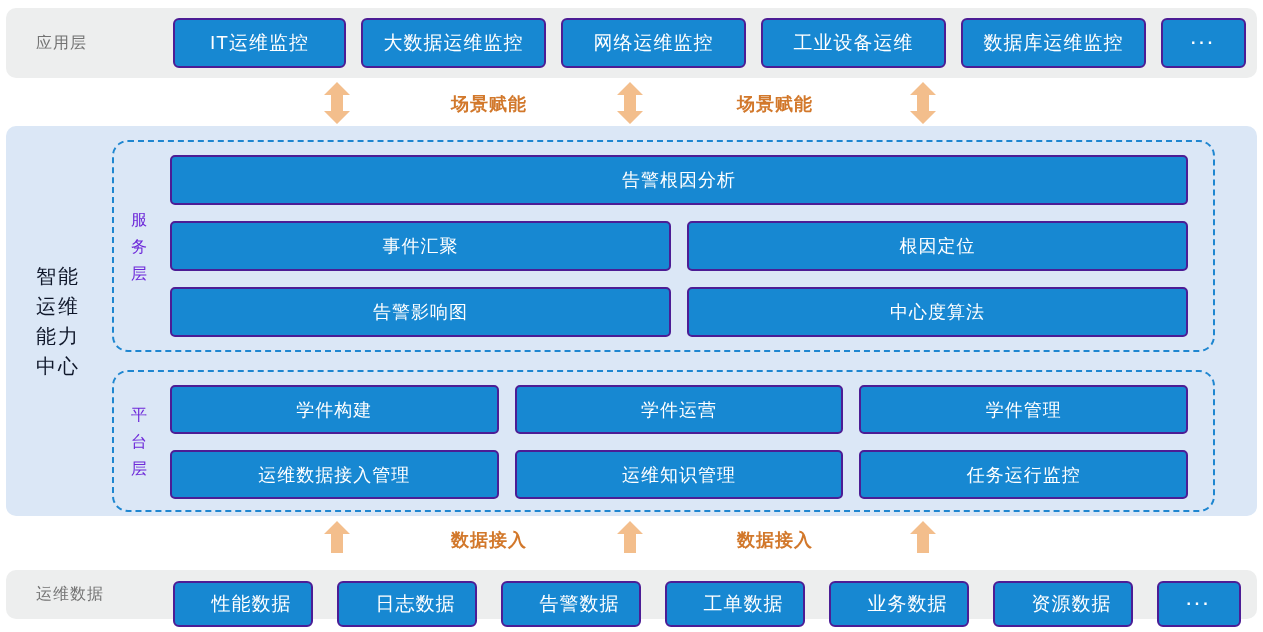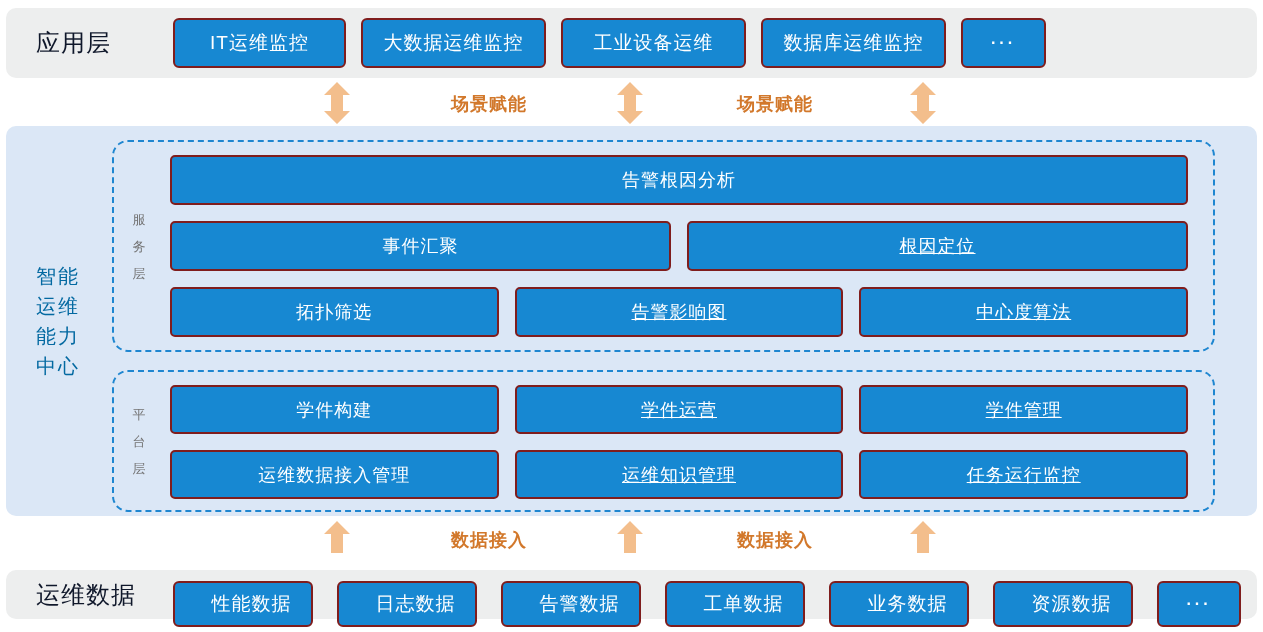--- a/index.html
+++ b/index.html
@@ -11,57 +11,57 @@
     overflow:hidden; color:#1f1f1f;
   }
 
   .band { position:absolute; left:6px; width:1251px; border-radius:10px; }
   .band-gray { background:#edeeee; }
   .band-blue { background:#dbe7f6; }
 
   .band-label {
     position:absolute; left:30px; top:0; height:100%;
     display:flex; align-items:center;
-    font-size:24px; color:#0f172a; letter-spacing:1px; white-space:nowrap;
+    font-size:16px; color:#737373; letter-spacing:1px; white-space:nowrap;
   }
 
   .box-row { position:absolute; display:flex; }
   .bluebox {
-    background:#1788d2; border:2px solid #7f1d1d; border-radius:6px;
+    background:#1788d2; border:2px solid #4c1d95; border-radius:6px;
     color:#ffffff; display:flex; align-items:center; justify-content:center;
     font-size:19px; letter-spacing:1px; white-space:nowrap;
   }
   .w173 { width:173px; } .w185 { width:185px; } .w85 { width:85px; }
   .w140 { width:140px;padding-left:17px; } .w84 { width:84px; }
   .dots { font-weight:bold; letter-spacing:3px; font-size:16px; }
 
   
   .center-label {
     position:absolute; left:30px; top:0; height:100%;
     display:flex; align-items:center;
   }
   .center-label-text {
     width:48px; font-size:20px; line-height:30px; letter-spacing:2px;
-    word-break:break-all; color:#0369a1;
+    word-break:break-all; color:#0f172a;
   }
 
   .dashed-box {
     position:absolute; left:106px; width:1103px;
     border:2px dashed #1e86d0; border-radius:16px;
   }
   .v-label {
     position:absolute; left:13px; top:50%; transform:translateY(-50%);
-    width:24px; font-size:13px; line-height:27px; text-align:center;
-    word-break:break-all; color:#737373;
+    width:24px; font-size:16px; line-height:27px; text-align:center;
+    word-break:break-all; color:#6d28d9;
   }
   .rows { position:absolute; left:56px; right:25px; top:13px; }
   .row { display:flex; height:50px; }
   .row + .row { margin-top:16px; }
   .row .bluebox { flex:1; border-radius:5px; font-size:18px; }
-  .row .bluebox + .bluebox { margin-left:16px;text-decoration:underline; }
+  .row .bluebox + .bluebox { margin-left:16px; }
   .row.h49 { height:49px;justify-content:center; }
 
   
   .varrow { position:absolute; width:26px; }
   .varrow svg { display:block; }
   .arrow-fill { fill:#f3be8c; }
   .orange-label {
     position:absolute; width:120px; text-align:center;
     font-size:18px; font-weight:bold; letter-spacing:1px;
     color:#d2782b; white-space:nowrap;
@@ -70,20 +70,21 @@
 </head>
 <body>
 
 <div id="canvas">
 
   <div class="band band-gray" style="top:8px;height:70px;">
     <div class="band-label">应用层</div>
     <div class="box-row" style="left:167px;top:10px;gap:15px;height:50px;">
       <div class="bluebox w173">IT运维监控</div>
       <div class="bluebox w185">大数据运维监控</div>
+      <div class="bluebox w185">网络运维监控</div>
       <div class="bluebox w185">工业设备运维</div>
       <div class="bluebox w185">数据库运维监控</div>
       <div class="bluebox w85 dots">···</div>
     </div>
   </div>
 
   <div class="varrow" style="left:324px;top:82px;">
     <svg width="26" height="42" viewBox="0 0 26 42">
         <polygon class="arrow-fill" points="13,0 26,13 19,13 19,29 26,29 13,42 0,29 7,29 7,13 0,13"></polygon>
       </svg>
@@ -110,21 +111,20 @@
       <div class="v-label">服务层</div>
       <div class="rows">
         <div class="row">
           <div class="bluebox">告警根因分析</div>
         </div>
         <div class="row">
           <div class="bluebox">事件汇聚</div>
           <div class="bluebox">根因定位</div>
         </div>
         <div class="row">
-          <div class="bluebox">拓扑筛选</div>
           <div class="bluebox">告警影响图</div>
           <div class="bluebox">中心度算法</div>
         </div>
       </div>
     </div>
 
     <div class="dashed-box" style="top:244px;height:142px;">
       <div class="v-label">平台层</div>
       <div class="rows">
         <div class="row h49">

